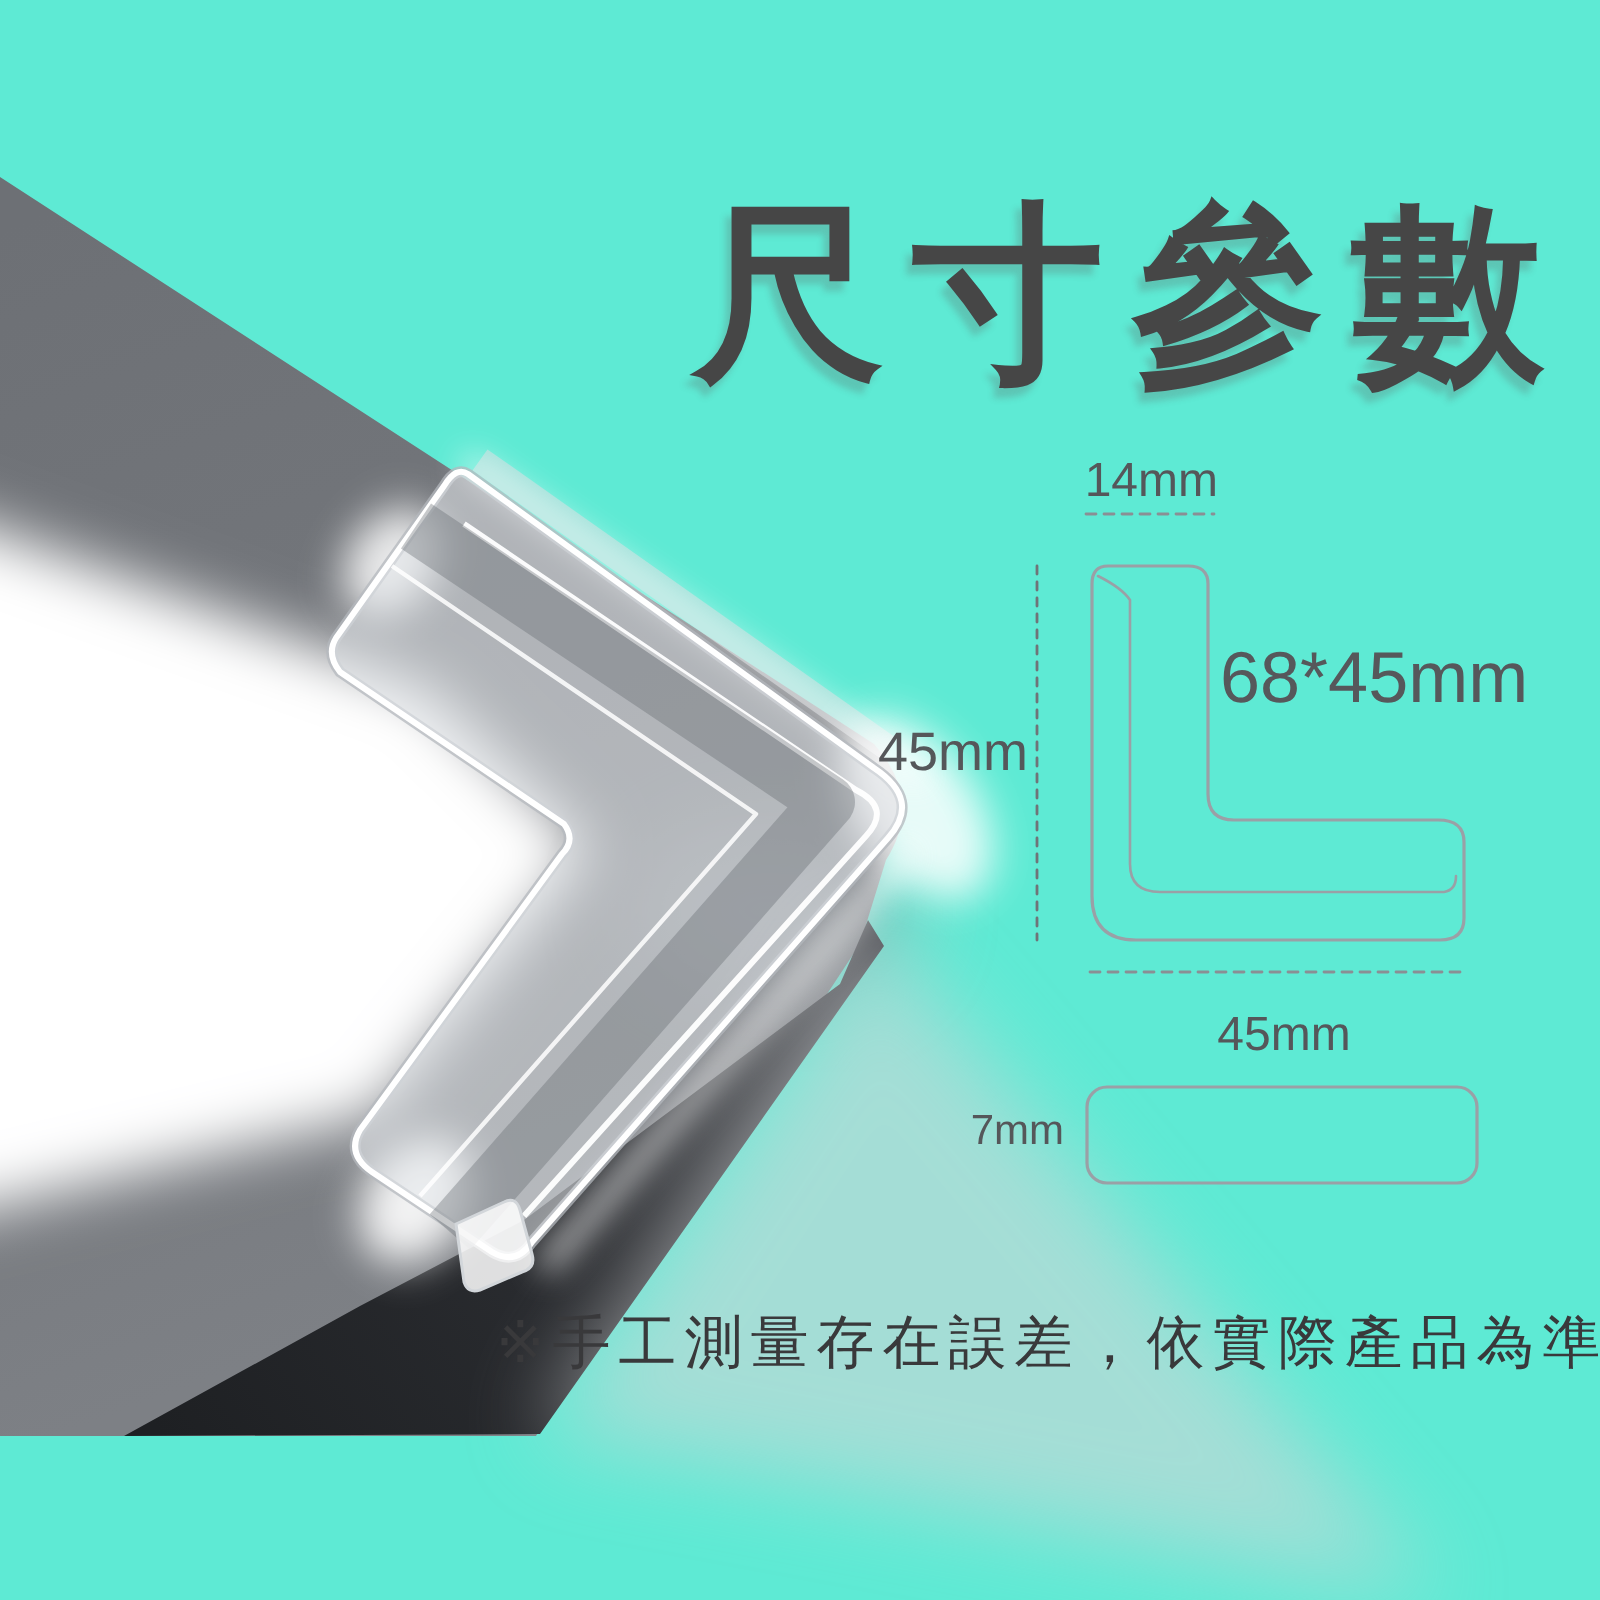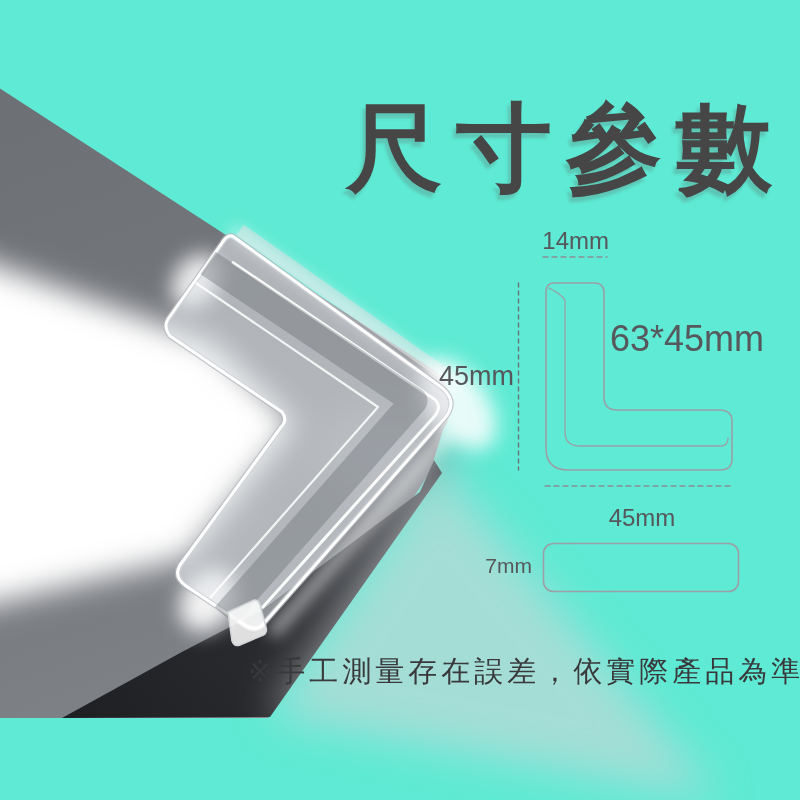--- a/index.html
+++ b/index.html
@@ -101,18 +101,18 @@
       <line x1="545" y1="486" x2="733" y2="486" stroke="#8a8f94" stroke-width="1.4" stroke-dasharray="5 4"></line>
 
       <rect x="543.5" y="543.5" width="195" height="48" rx="10"></rect>
     </g>
   </svg>
 
   <div class="abs page-title">尺寸參數</div>
 
   <div class="abs dim-label lbl-topwidth">14mm</div>
   <div class="abs dim-label lbl-sideheight">45mm</div>
-  <div class="abs dim-label lbl-size">63*45mm</div>
+  <div class="abs dim-label lbl-size">68*45mm</div>
   <div class="abs dim-label lbl-stripwidth">45mm</div>
   <div class="abs dim-label lbl-thickness">7mm</div>
 
   <div class="abs footnote">※手工測量存在誤差，依實際產品為準~</div>
 </div>
 
 </body></html>

